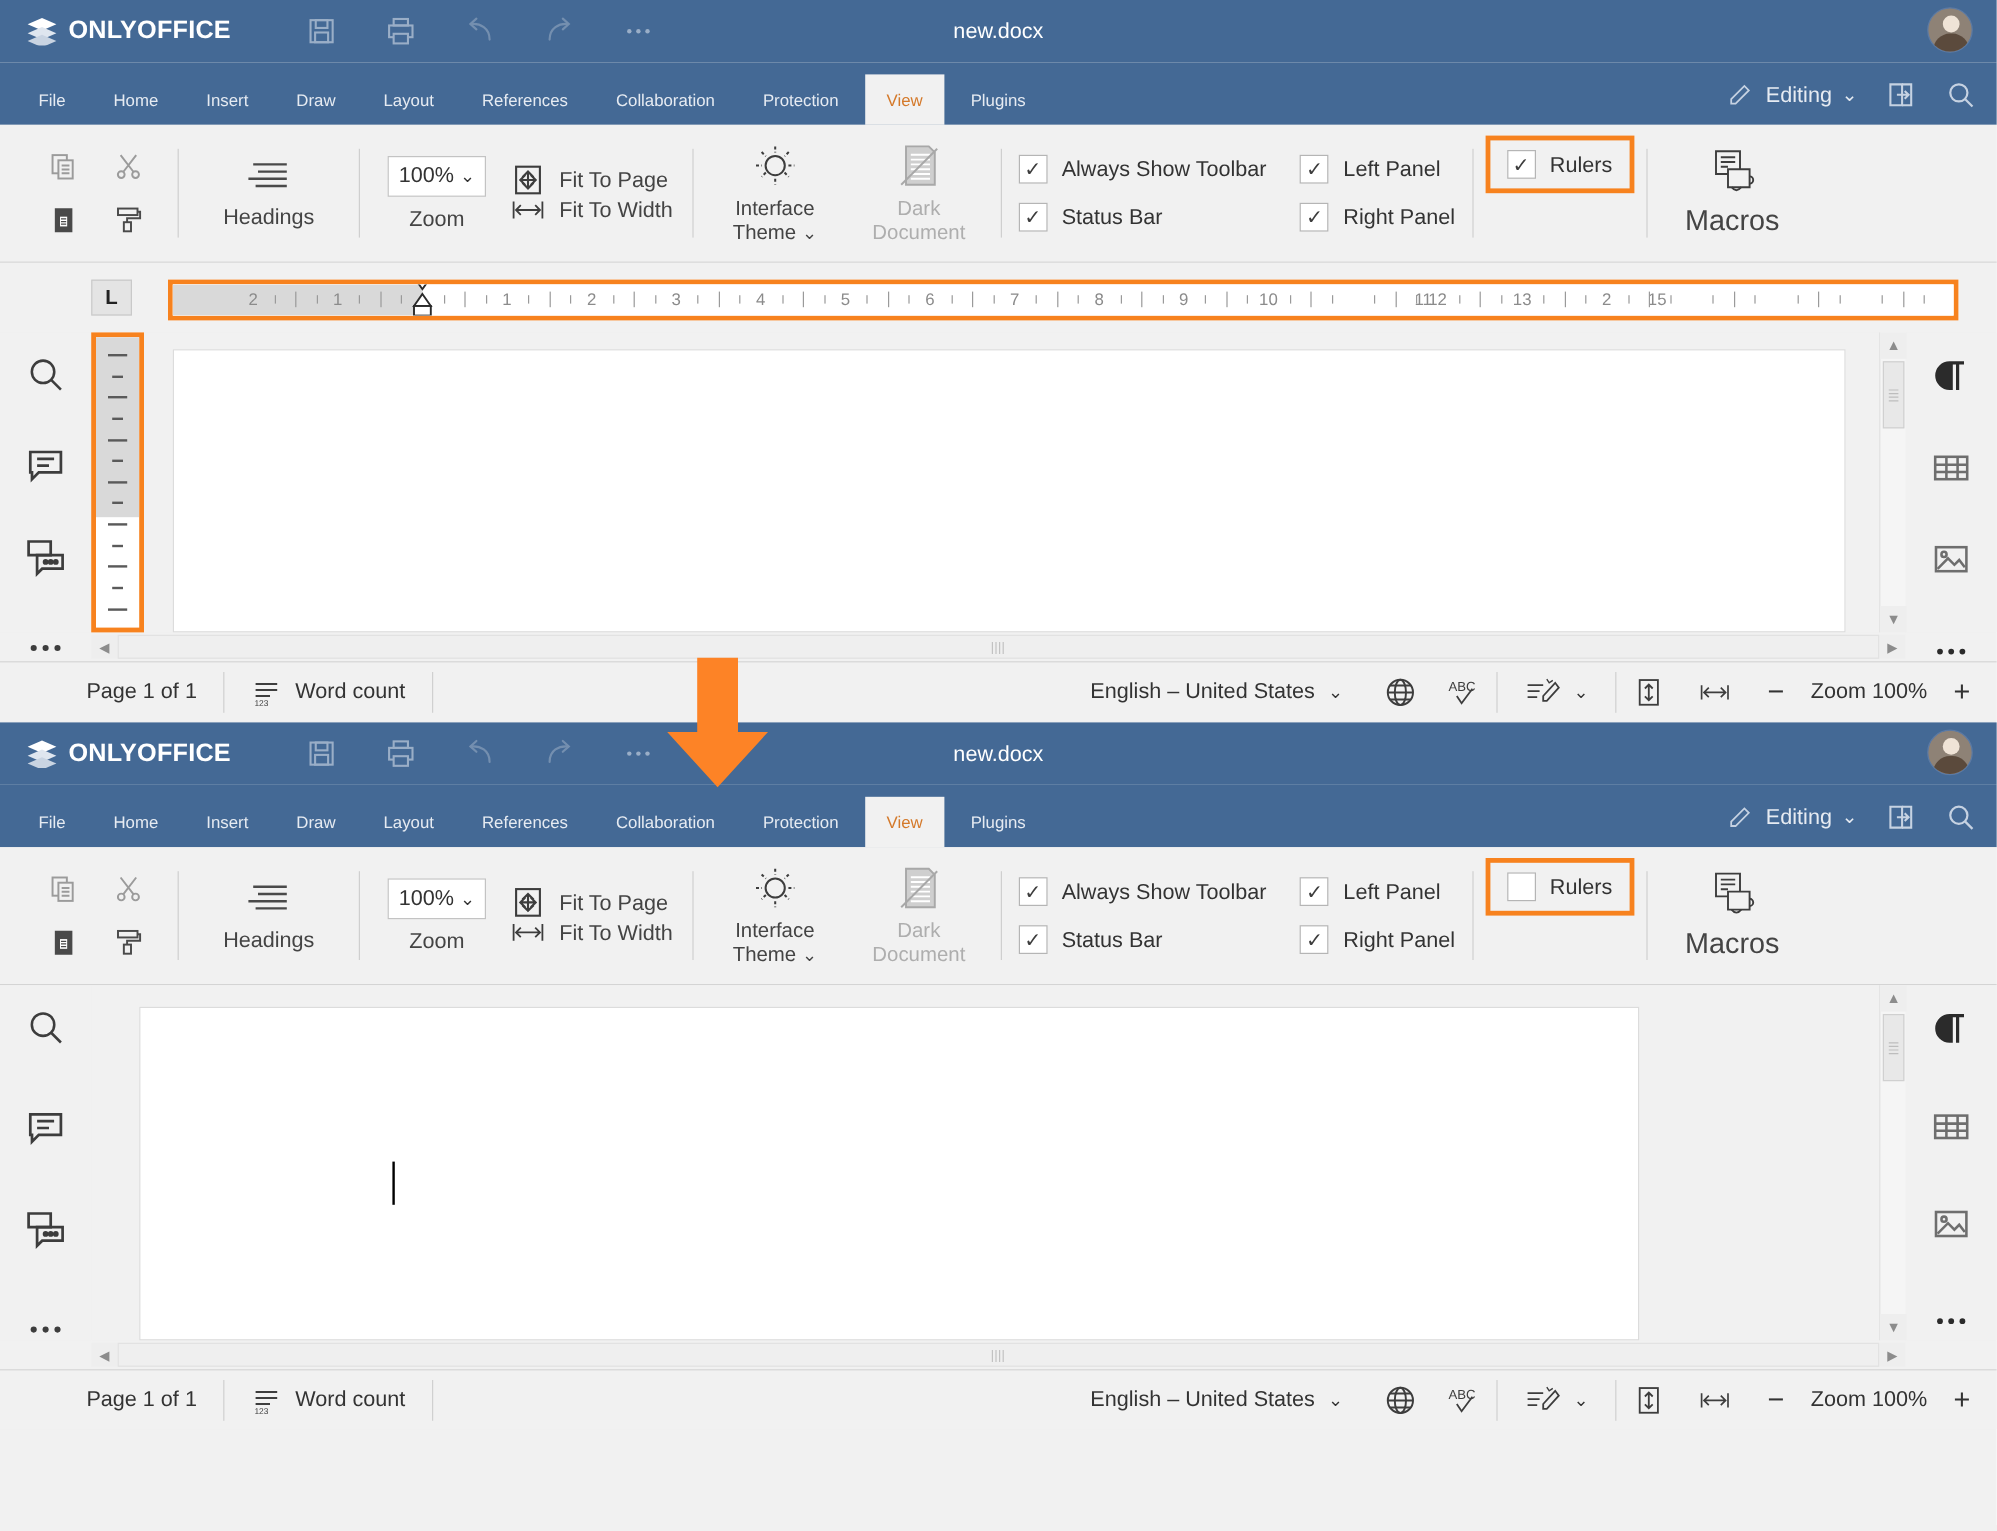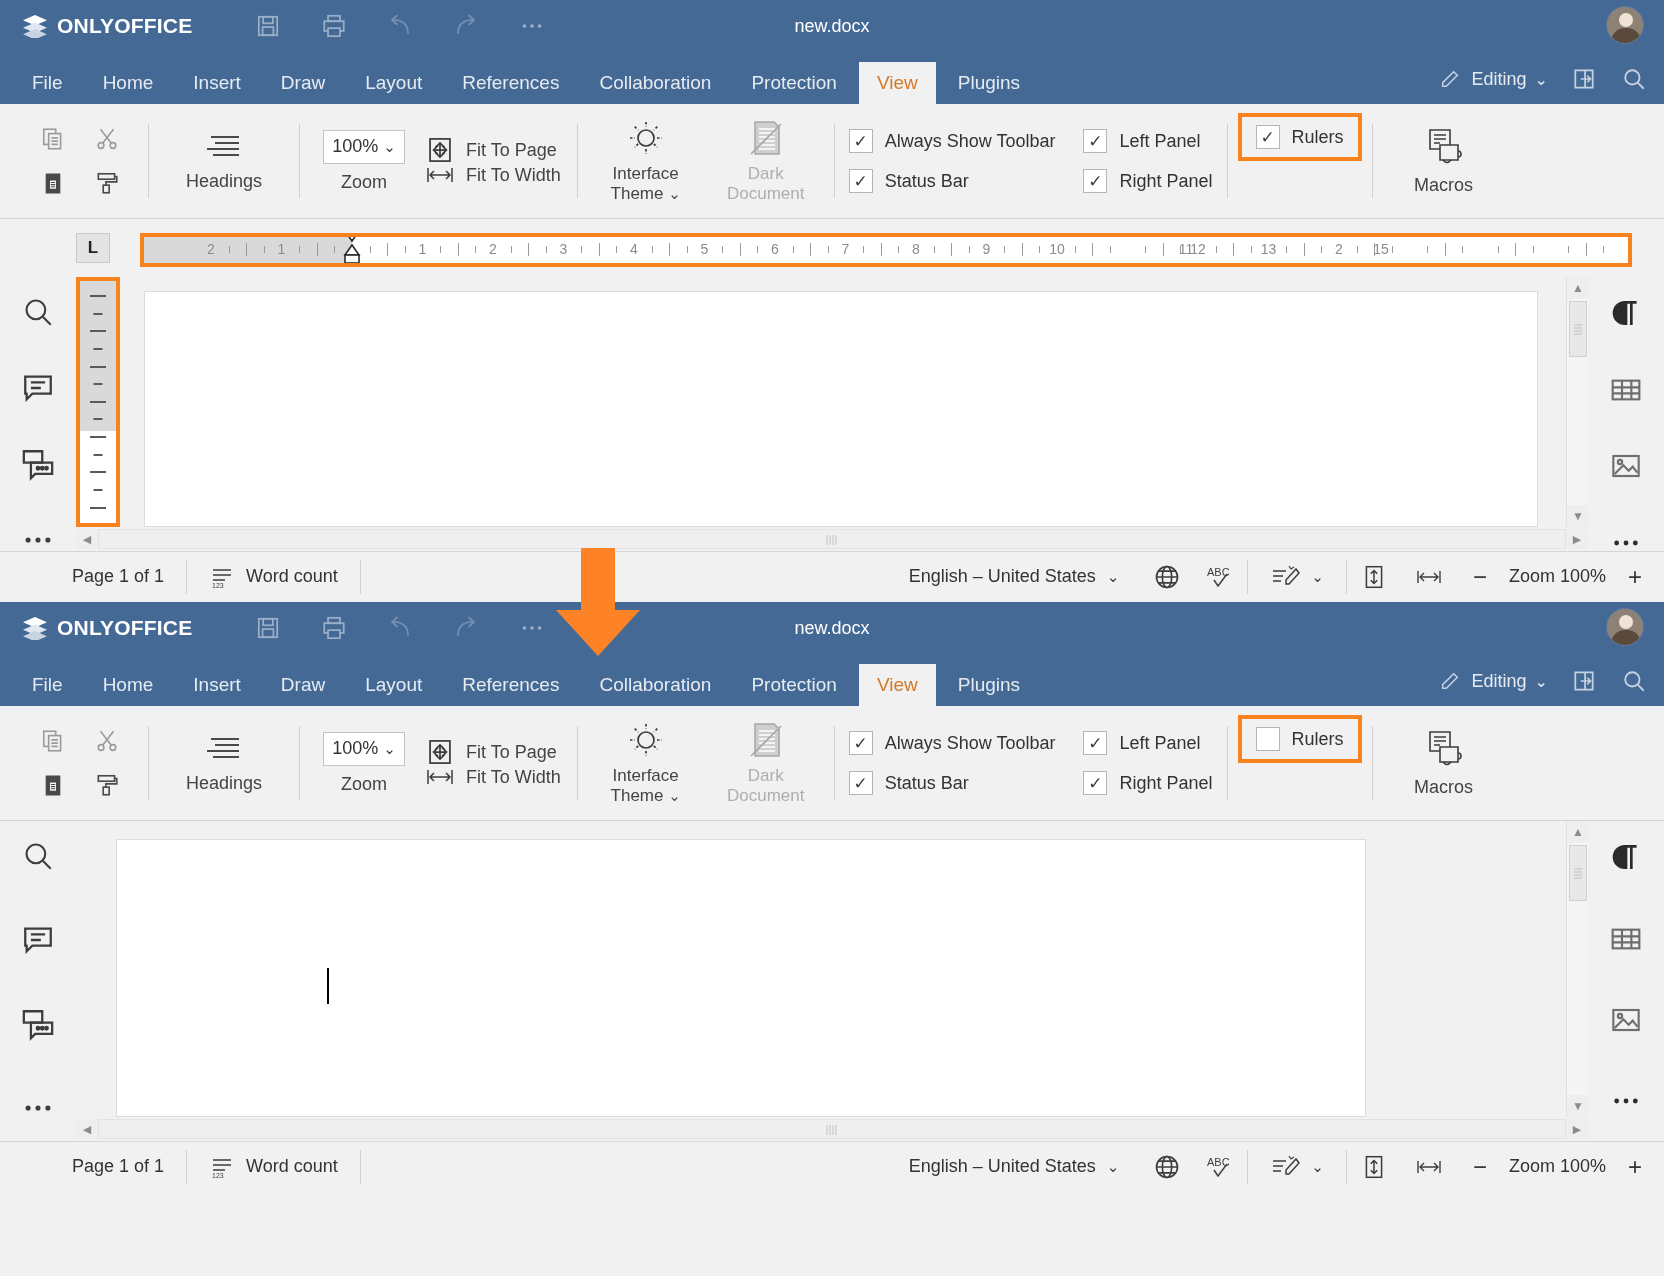--- a/index.html
+++ b/index.html
@@ -23,21 +23,21 @@
   .avatar { position:absolute; right:20px; top:6px; width:38px; height:38px;
     border-radius:50%; background:#8e8276; overflow:hidden; border:1px solid #5b7aa5; }
   .avatar .head { position:absolute; left:12px; top:6px; width:14px; height:14px;
     border-radius:50%; background:#efe3d6; }
   .avatar .body { position:absolute; left:4px; top:21px; width:30px; height:20px;
     border-radius:14px 14px 0 0; background:#5b4a3c; }
 
   
   .tabsbar { height:52px; background:#446995; display:flex; align-items:flex-end;
     position:relative; }
-  .tab { color:#e6ebf2; font-size:19px; padding:0 18px; height:42px;
+  .tab { color:#e6ebf2; font-size:14px; padding:0 18px; height:42px;
     line-height:42px; margin-right:4px; }
   .tab:first-child { margin-left:14px; }
   .tab.active { background:#f1f1f1; color:#d4792a; }
   .tabs-right { position:absolute; right:16px; bottom:4px; display:flex;
     align-items:center; gap:22px; height:42px; }
   .editing-chip { display:flex; align-items:center; gap:8px; color:#e6ebf2;
     font-size:18px; }
   .rt-ico { width:28px; height:28px; display:flex; align-items:center;
     justify-content:center; opacity:.85; }
 
@@ -77,21 +77,21 @@
   .chk-item { display:flex; align-items:center; gap:12px; font-size:18px; color:#333; }
   .chk-box { width:24px; height:24px; background:#fff; border:1px solid #b5b5b5;
     display:flex; align-items:center; justify-content:center; }
   .chk-box .mark { font-size:17px; color:#3d3d3d; line-height:1; }
 
   .rulers-wrap { display:flex; align-items:center; justify-content:center;
     border:4px solid #f7821e; padding:8px 14px; margin:0 10px; }
 
   .macros-btn { display:flex; flex-direction:column; align-items:center; gap:8px;
     width:110px; }
-  .macros-btn .lbl { font-size:18px; color:#444; }
+  .macros-btn .lbl { font-size:24px; color:#444; }
 
   
   .rulerrow { height:58px; background:#f1f1f1; display:flex; align-items:center;
     position:relative; }
   .tabstop { width:34px; height:30px; background:#e4e4e4; border:1px solid #c9c9c9;
     margin-left:76px; display:flex; align-items:center; justify-content:center;
     font-size:17px; font-weight:bold; color:#222; }
   .hruler-outer { position:absolute; left:140px; right:32px; top:14px; height:34px;
     border:4px solid #f7821e; background:#fff; }
   .hruler { position:absolute; inset:0; background:#fff; overflow:hidden; }

